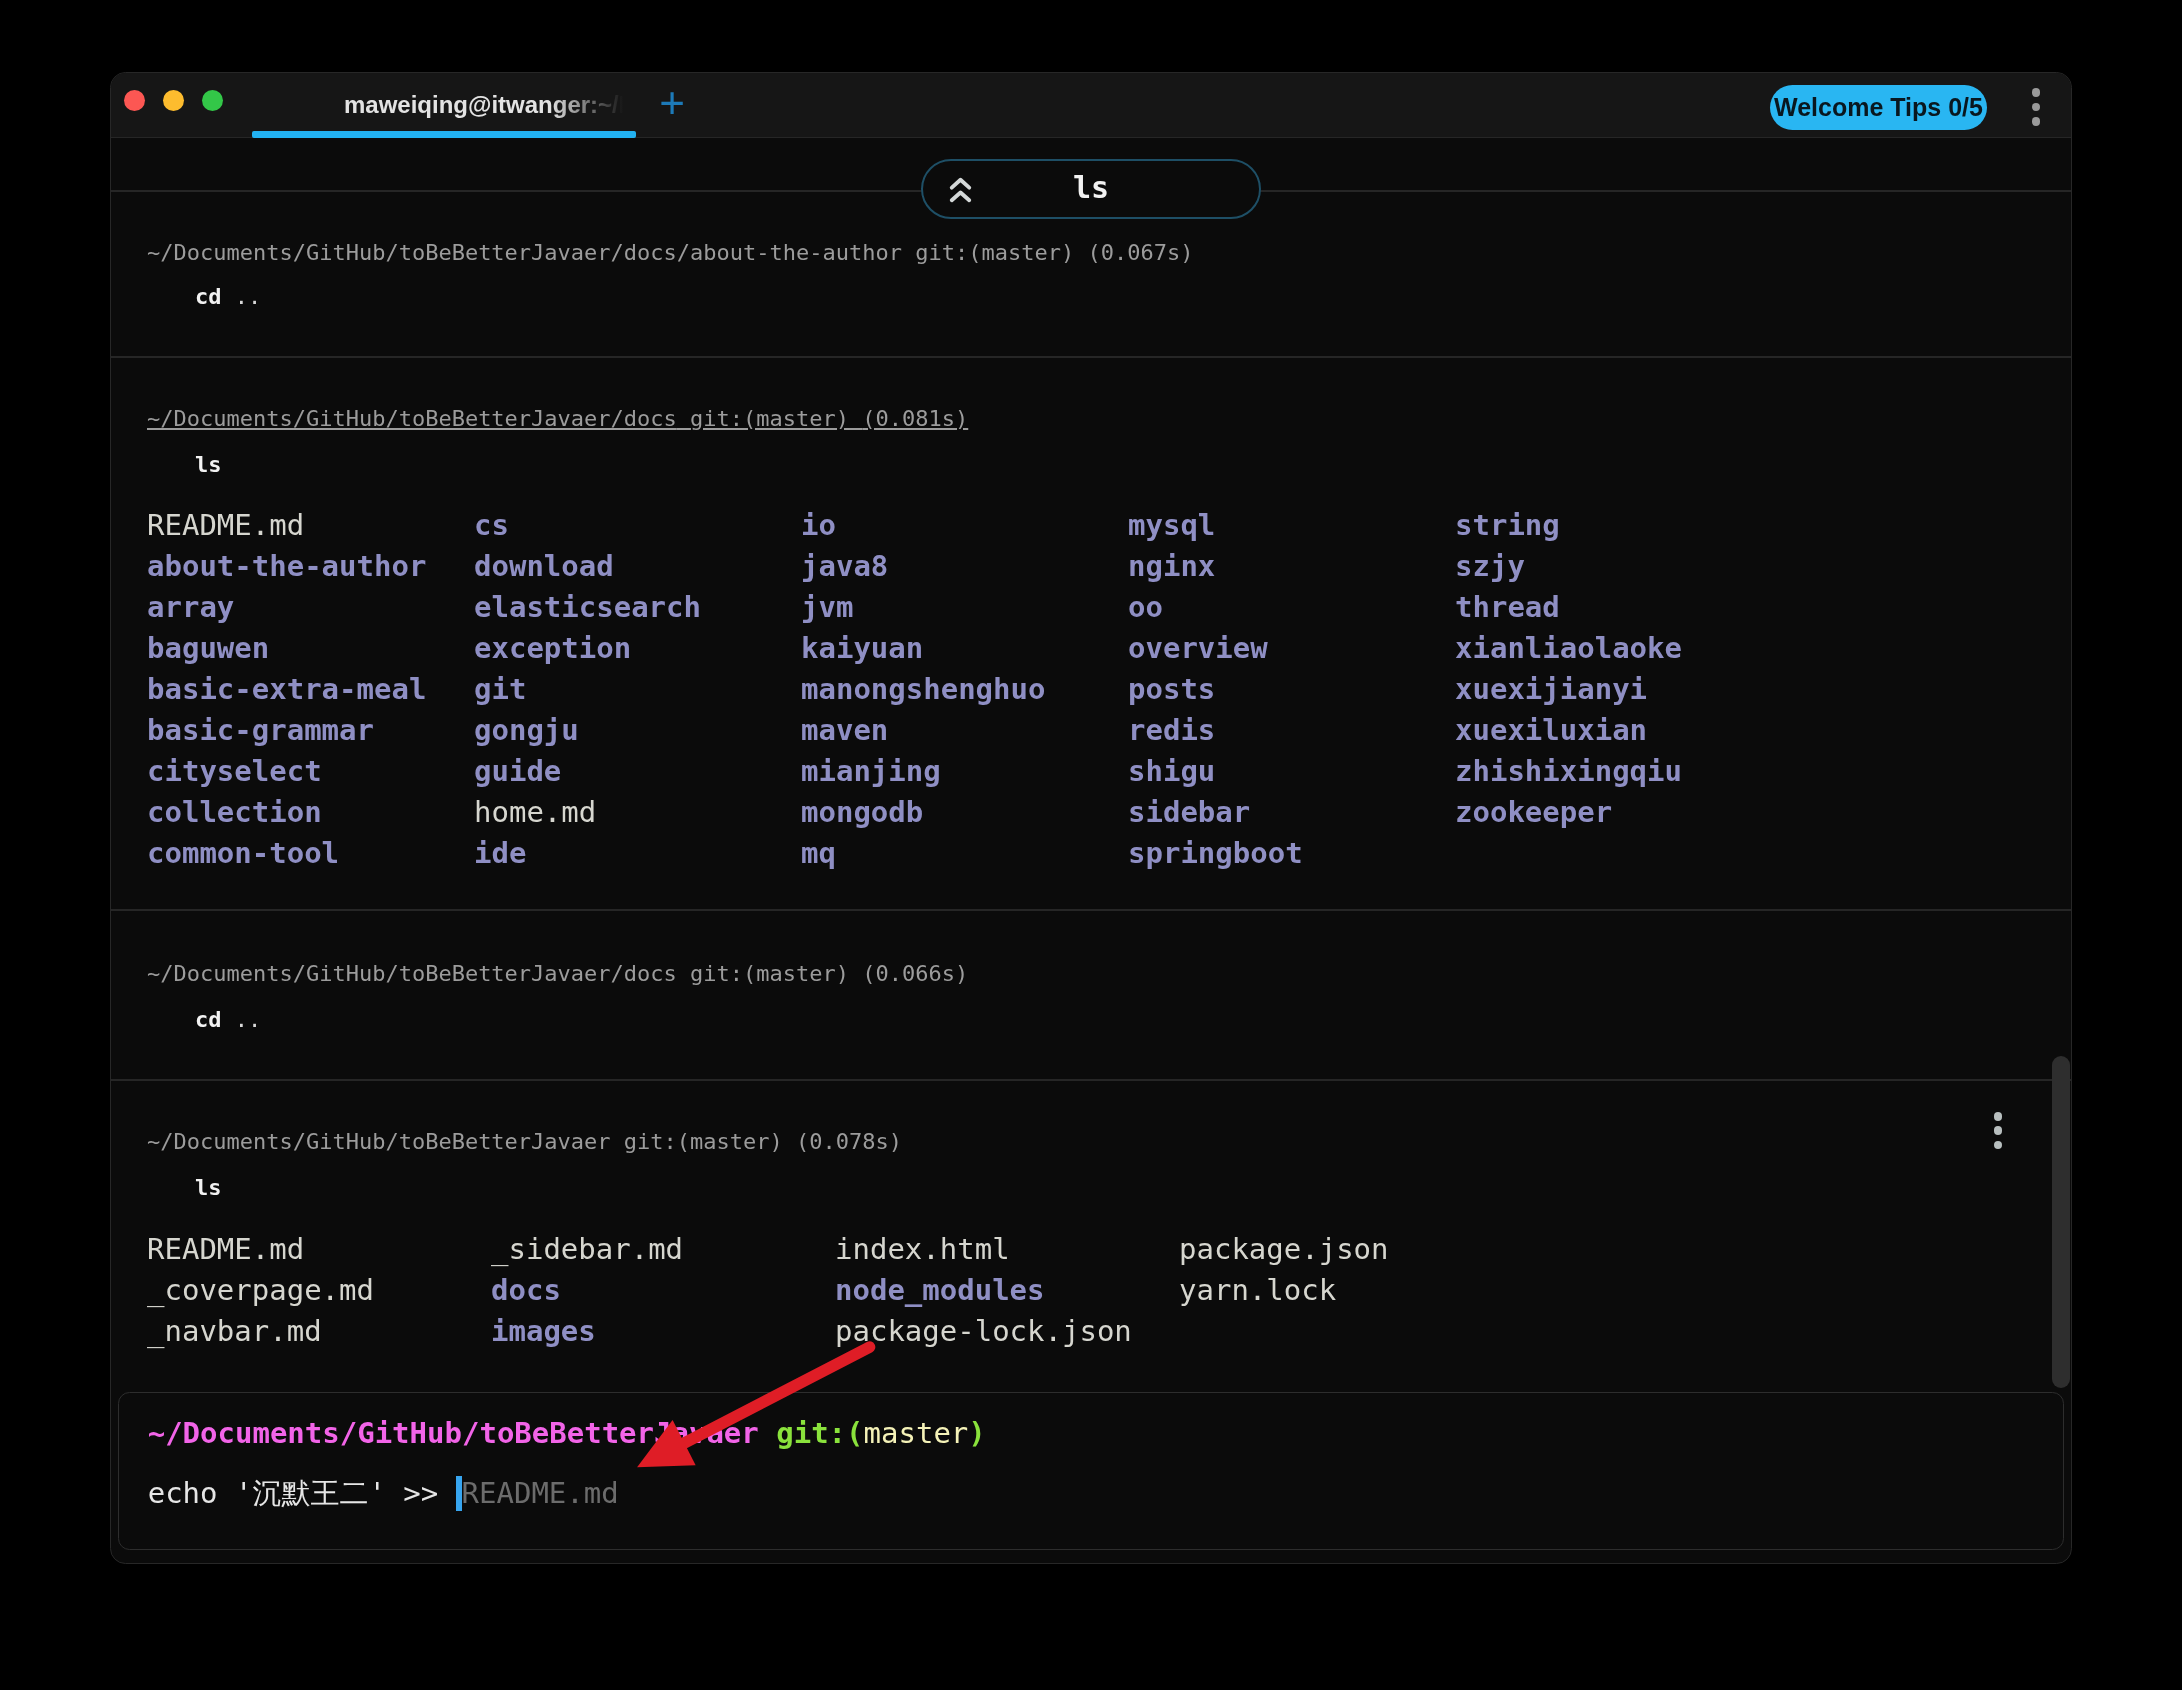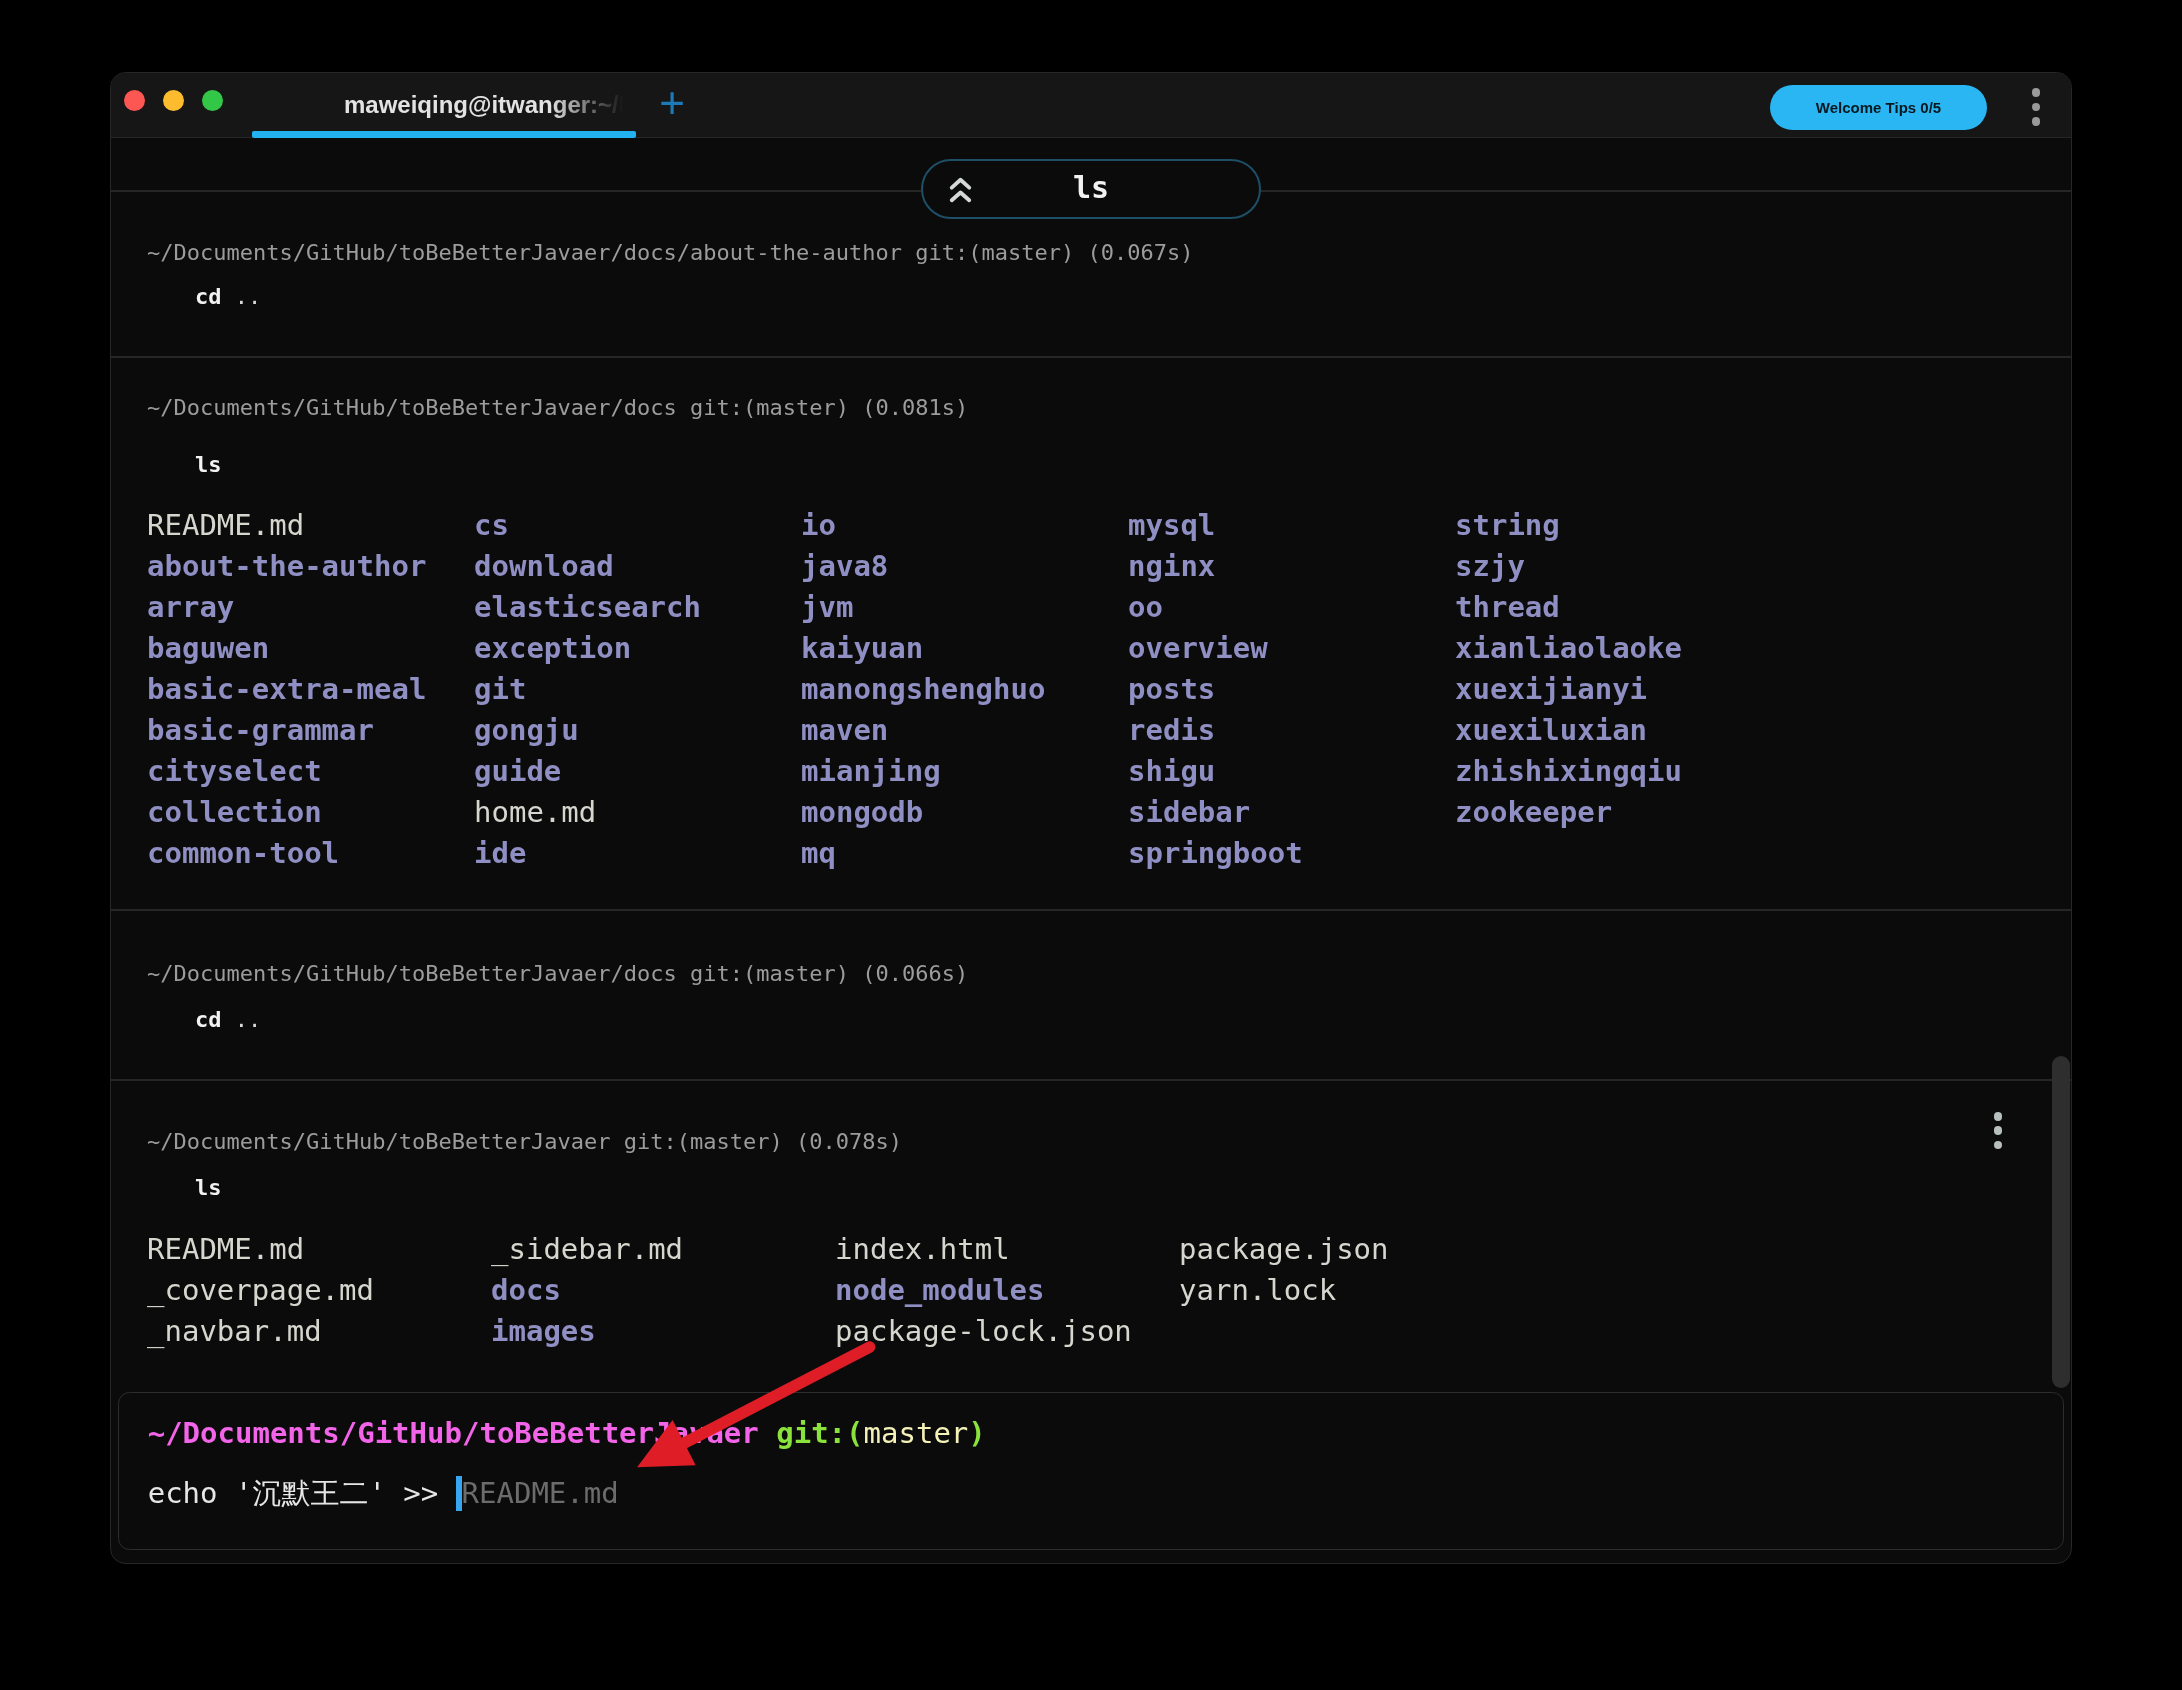--- a/index.html
+++ b/index.html
@@ -38,21 +38,21 @@
     position:absolute; left:0; bottom:0; width:384px; height:6.7px;
     background:#22b2f2; border-radius:1.9px;
   }
   .new-tab {
     position:absolute; left:538px; top:0; width:46px; height:63px;
     color:#1d7ab8; font-size:44px; font-weight:300; line-height:60px; text-align:center;
   }
   .welcome-btn {
     position:absolute; left:1659px; top:11.5px; width:217px; height:45px;
     background:#29b6f2; border-radius:23px; color:#09171f;
-    font-weight:bold; font-size:15px; text-align:center; line-height:45px;
+    font-weight:bold; font-size:25px; text-align:center; line-height:45px;
   }
   .kebab { position:absolute; width:9.6px; }
   .kebab i { display:block; width:8.6px; height:8.6px; border-radius:50%; margin:0 auto 5.8px auto; }
   .kebab.titlebar-kebab { left:1920px; top:15.4px; }
   .kebab.titlebar-kebab i { background:#9a9a9a; }
   .kebab.block-kebab { left:1882px; top:1039px; }
   .kebab.block-kebab i { background:#b8bfbf; }
   
   .divider { position:absolute; left:0; width:1962px; height:1.9px; background:#262626; }
   .sticky-pill {
@@ -124,21 +124,21 @@
       <svg class="chev" width="33" height="33" viewBox="0 0 34 34">
         <polyline points="8,14 17,6 26,14" fill="none" stroke="#d4d8d8" stroke-width="4" stroke-linecap="round" stroke-linejoin="round"></polyline>
         <polyline points="8,27 17,19 26,27" fill="none" stroke="#d4d8d8" stroke-width="4" stroke-linecap="round" stroke-linejoin="round"></polyline>
       </svg>
       <div class="cmd">ls</div>
     </div>
 
     <div class="tline context" style="top:159px;"><span>~/Documents/GitHub/toBeBetterJavaer/docs/about-the-author</span> <span>git:(master)</span> <span>(0.067s)</span></div>
     <div class="tline cmdline" style="top:203px;"><span class="cname">cd</span><span class="cargs"> ..</span></div>
 
-    <div class="tline context" style="top:314px;"><span>~/Documents/GitHub/toBeBetterJavaer/docs</span> <span>git:(master)</span> <span>(0.081s)</span></div>
+    <div class="tline context" style="top:325px;text-decoration:underline;"><span>~/Documents/GitHub/toBeBetterJavaer/docs</span> <span>git:(master)</span> <span>(0.081s)</span></div>
     <div class="tline cmdline" style="top:371px;"><span class="cname">ls</span><span class="cargs"></span></div>
     <div class="ls-grid cols5" style="top:432px;">
         <span>README.md</span>
         <span class="dir">cs</span>
         <span class="dir">io</span>
         <span class="dir">mysql</span>
         <span class="dir">string</span>
         <span class="dir">about-the-author</span>
         <span class="dir">download</span>
         <span class="dir">java8</span>

